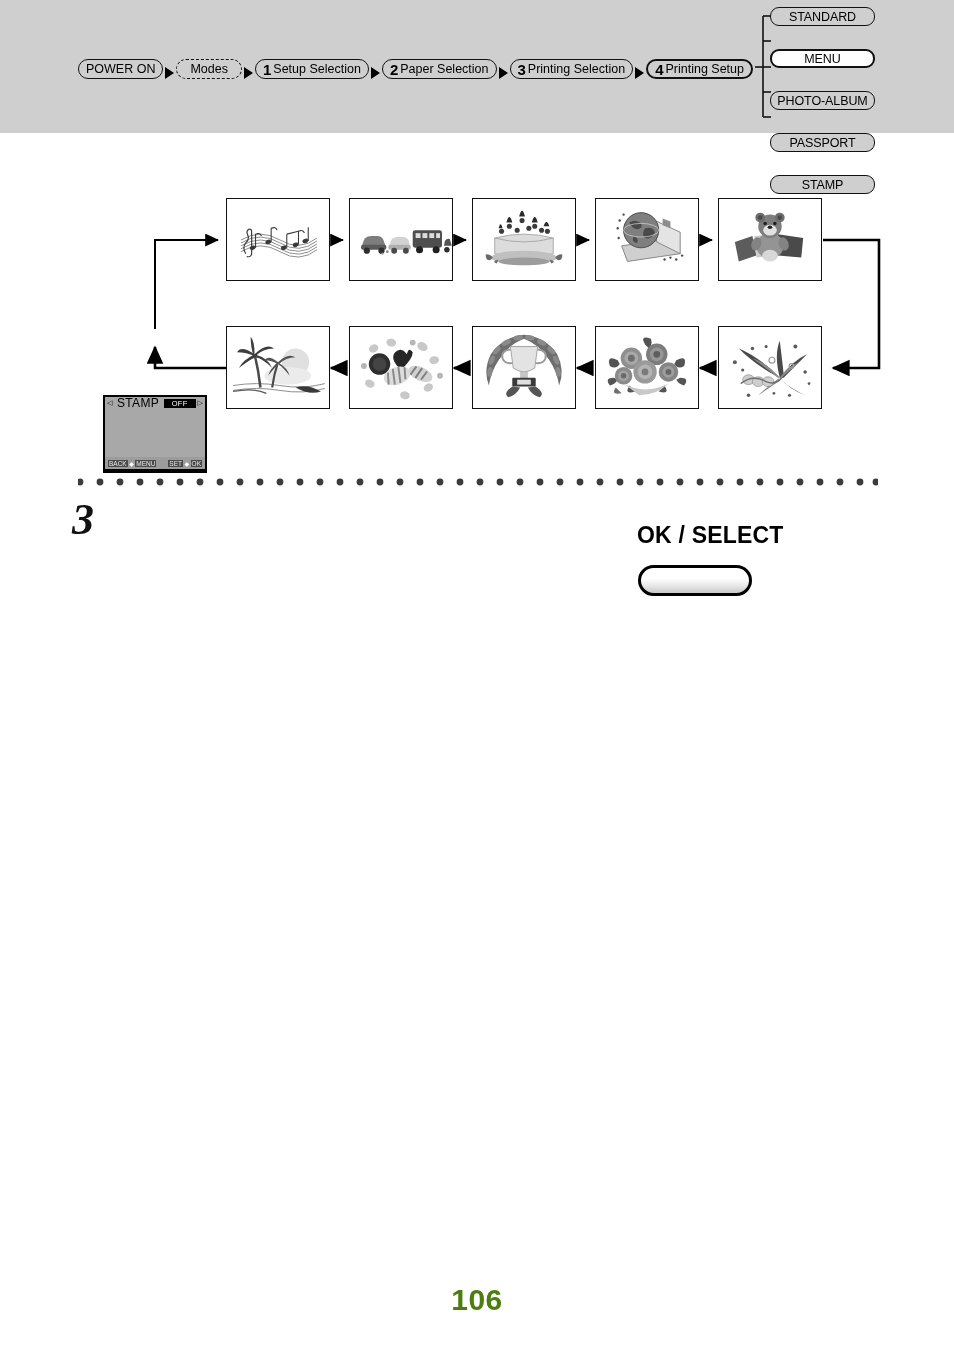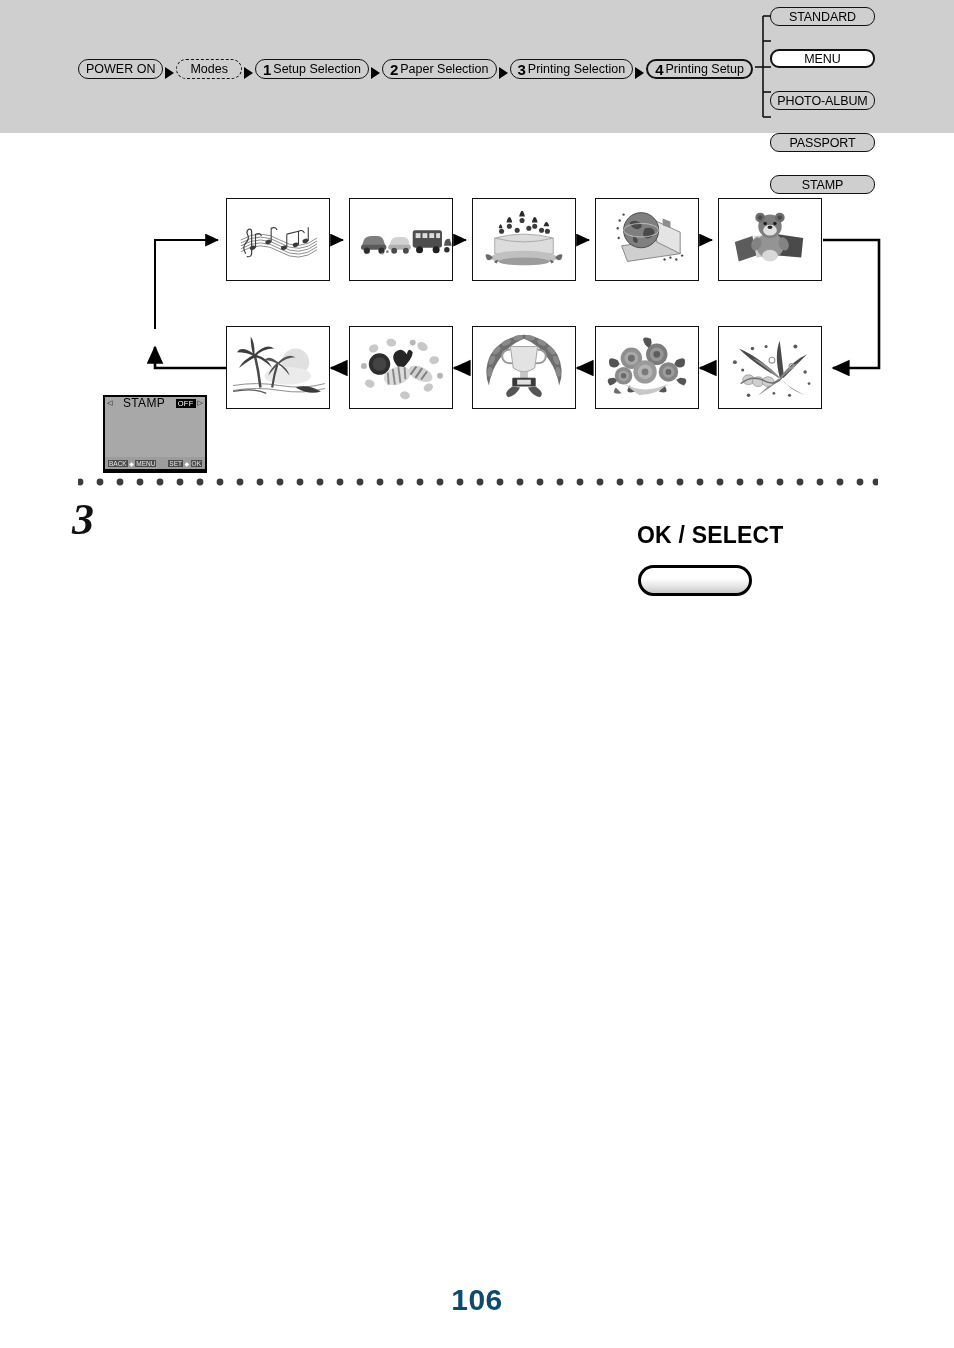--- a/index.html
+++ b/index.html
@@ -150,21 +150,21 @@
   #lcd-label {
     flex: 1;
     text-align: center;
     font-size: 12px;
     letter-spacing: 0.3px;
   }
   #lcd-value {
     background: #000;
     color: #fff;
     font-size: 7.5px;
-    padding: 0 2px;
+    padding: 0 8px;
     letter-spacing: 0.3px;
     margin-right: 2px;
   }
   #lcd-body {
     height: 48px;
     background: #a8a8a8;
   }
   #lcd-bottom {
     height: 12px;
     background: #9c9c9c;
@@ -235,21 +235,21 @@
 
   
   #page-number {
     position: absolute;
     left: 0;
     top: 1283px;
     width: 954px;
     text-align: center;
     font-size: 30px;
     font-weight: bold;
-    color: #0c4a6e;
+    color: #4d7c0f;
     letter-spacing: 0.5px;
   }
 </style>
 </head>
 <body>
 
 <div id="header-band">
 
   <div id="breadcrumb">
 

